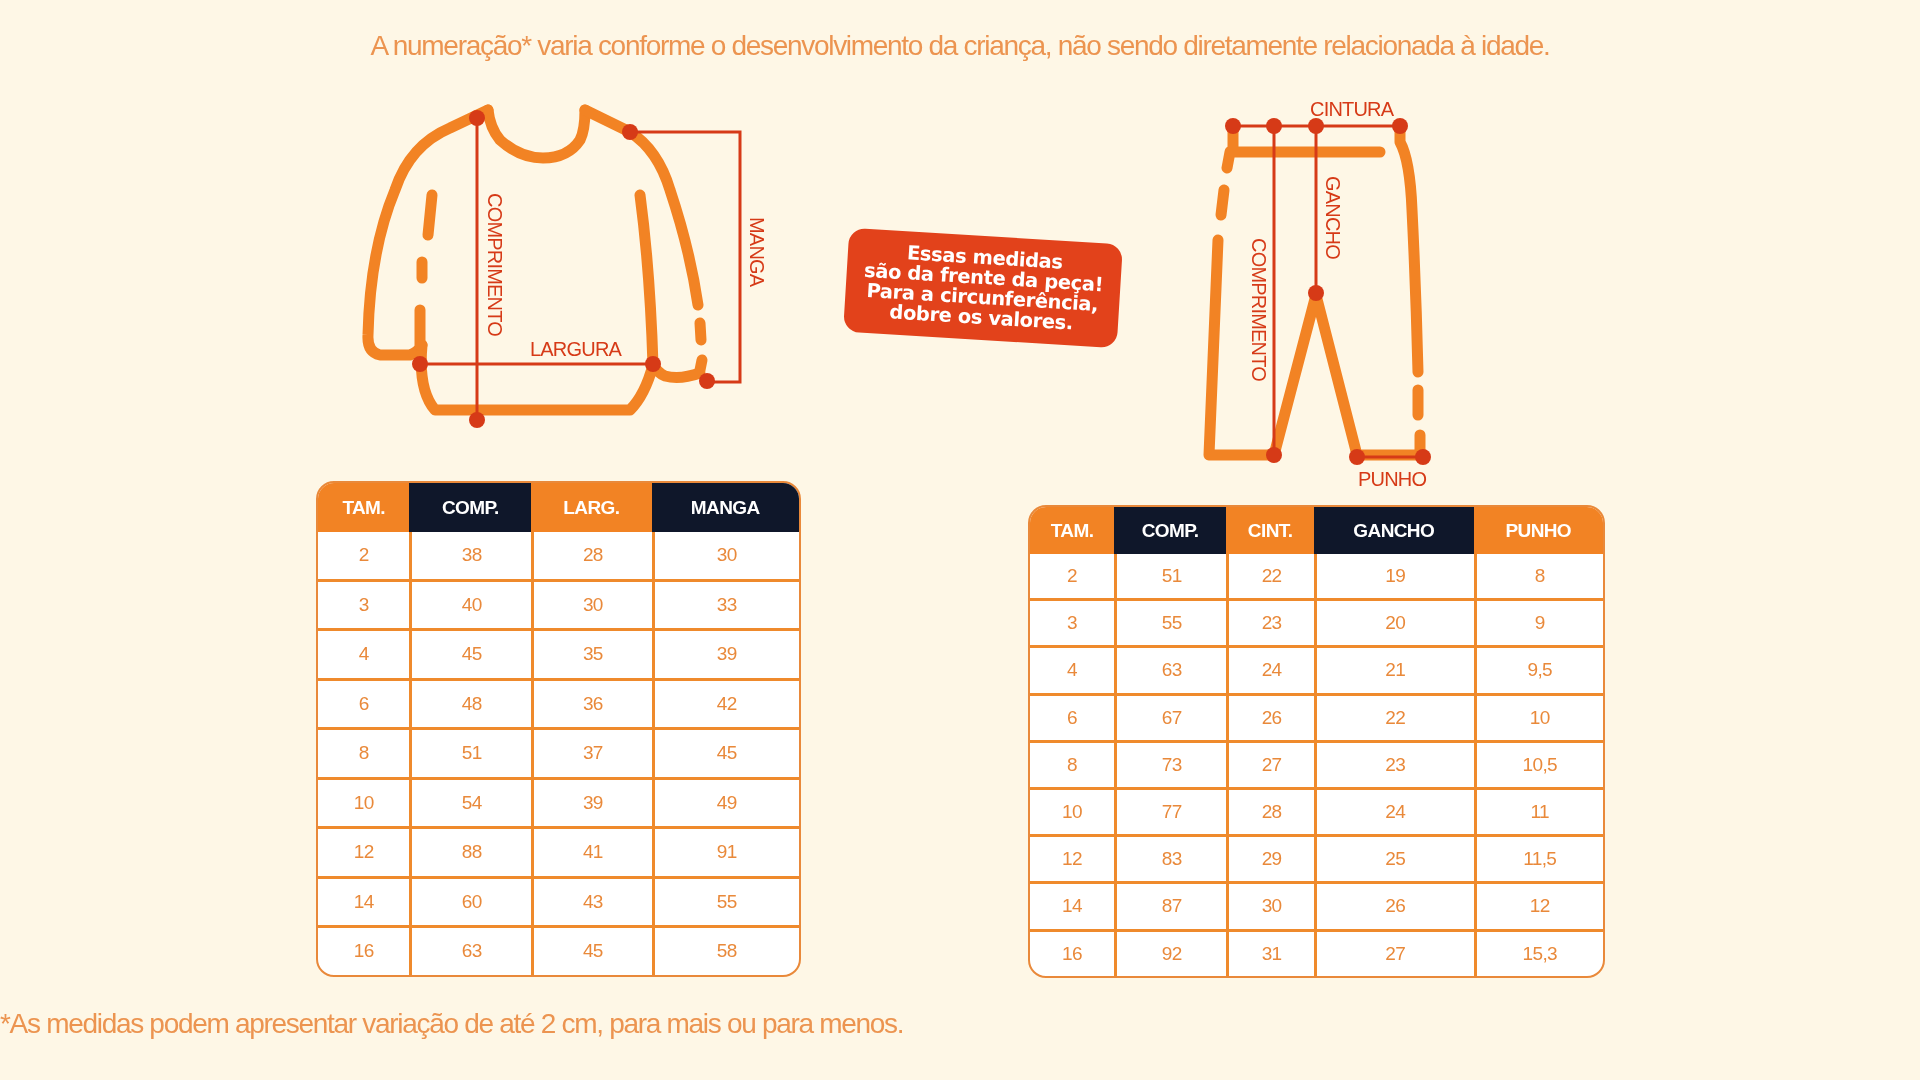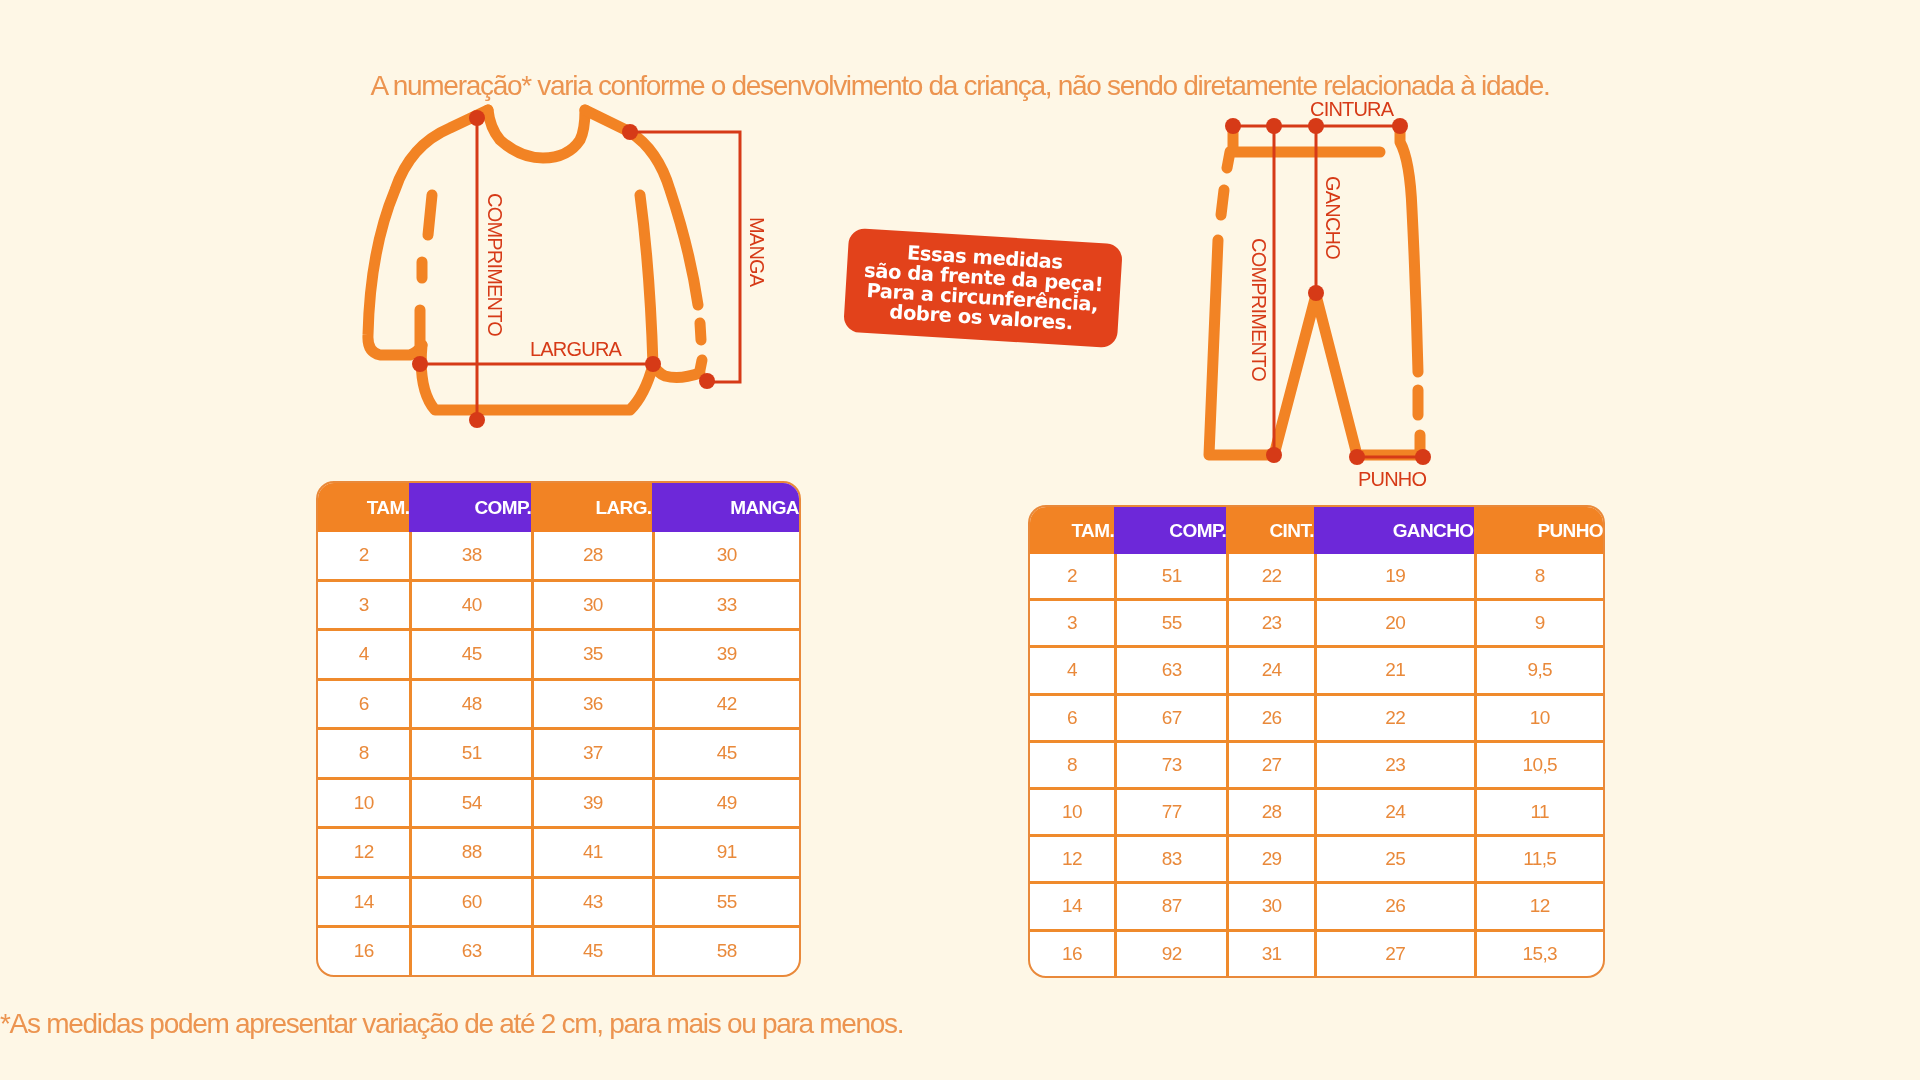--- a/index.html
+++ b/index.html
@@ -6,21 +6,20 @@
   body {
     width: 1920px; height: 1080px; overflow: hidden;
     background: #fef7e6;
     font-family: "Liberation Sans", sans-serif;
     position: relative;
   }
   .top-note {
     position: absolute; left: 0; top: 30px; width: 1920px;
     text-align: center; color: #ec9450; font-size: 28px;
     letter-spacing: -1.3px;
-    margin-top: 40px;
   }
   .bottom-note {
     position: absolute; left: 0; top: 1008px; width: 1920px;
     text-align: left; color: #ec9450; font-size: 28px;
     letter-spacing: -1.3px;
   }
   svg.diagram { position: absolute; overflow: visible; }
   .badge {
     position: absolute; left: 846px; top: 236px; width: 274px; height: 104px;
     background: #e2421b; border-radius: 16px;
@@ -31,24 +30,24 @@
     font-family: "DejaVu Sans", sans-serif;
     letter-spacing: -0.4px;
   }
   .size-table {
     position: absolute; border-collapse: separate; border-spacing: 0;
     background: #ffffff;
     border: 2px solid #e9893a; border-radius: 18px; overflow: hidden;
   }
   .size-table th {
     color: #fff; font-weight: bold; font-size: 19px; letter-spacing: -0.6px;
-    padding: 0; text-align: right;
+    padding: 0; text-align: center;
   }
   .size-table th.c0, .size-table th.c2, .size-table th.c4 { background: #f28324; }
-  .size-table th.c1, .size-table th.c3 { background: #6d28d9; }
+  .size-table th.c1, .size-table th.c3 { background: #0f172a; }
   .size-table td {
     color: #e9893a; font-size: 19px; text-align: center; padding: 0;
     border-top: 3px solid #ef8a2c; border-left: 3px solid #ef8a2c;
     letter-spacing: -0.6px;
   }
   .size-table td:first-child { border-left: none; }
   .size-table tr:first-child td { border-top: none; }
   #t1 { left: 316px; top: 481px; width: 485px; }
   #t1 th { height: 49px; }
   #t1 td { height: 46.5px; }

